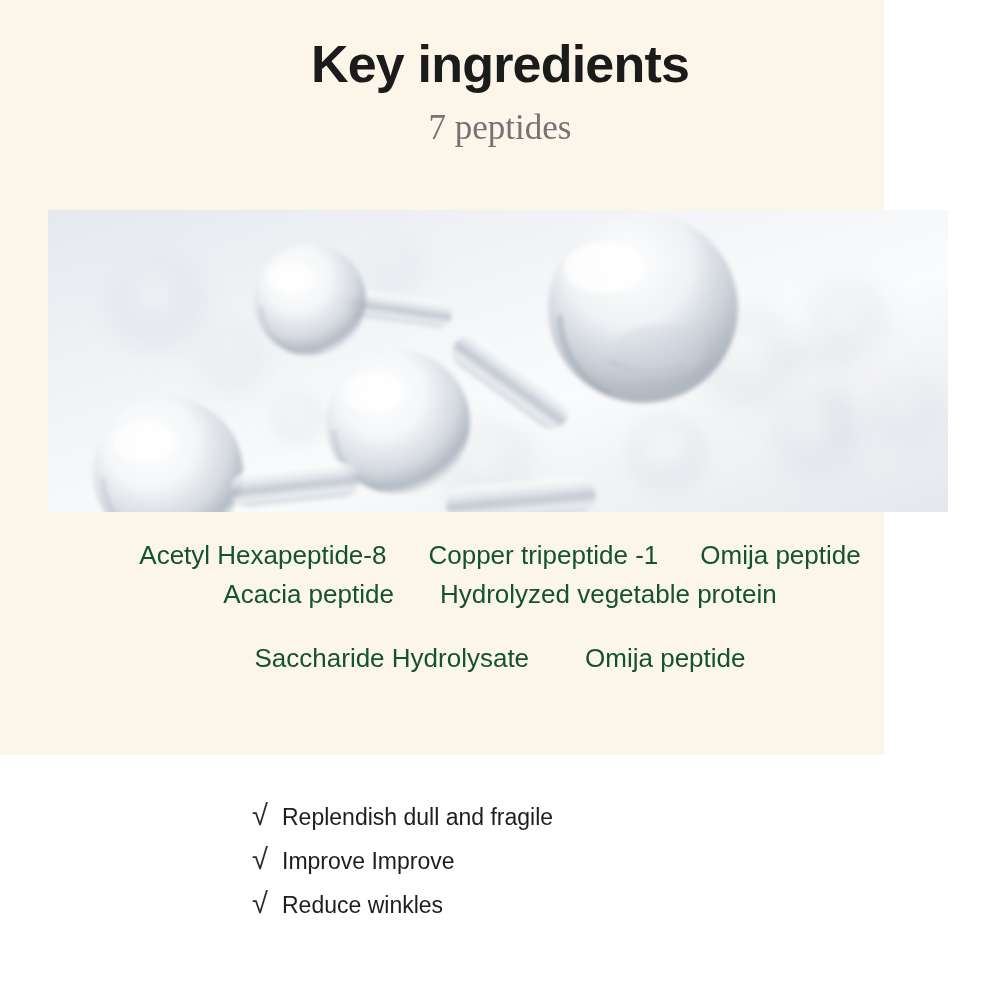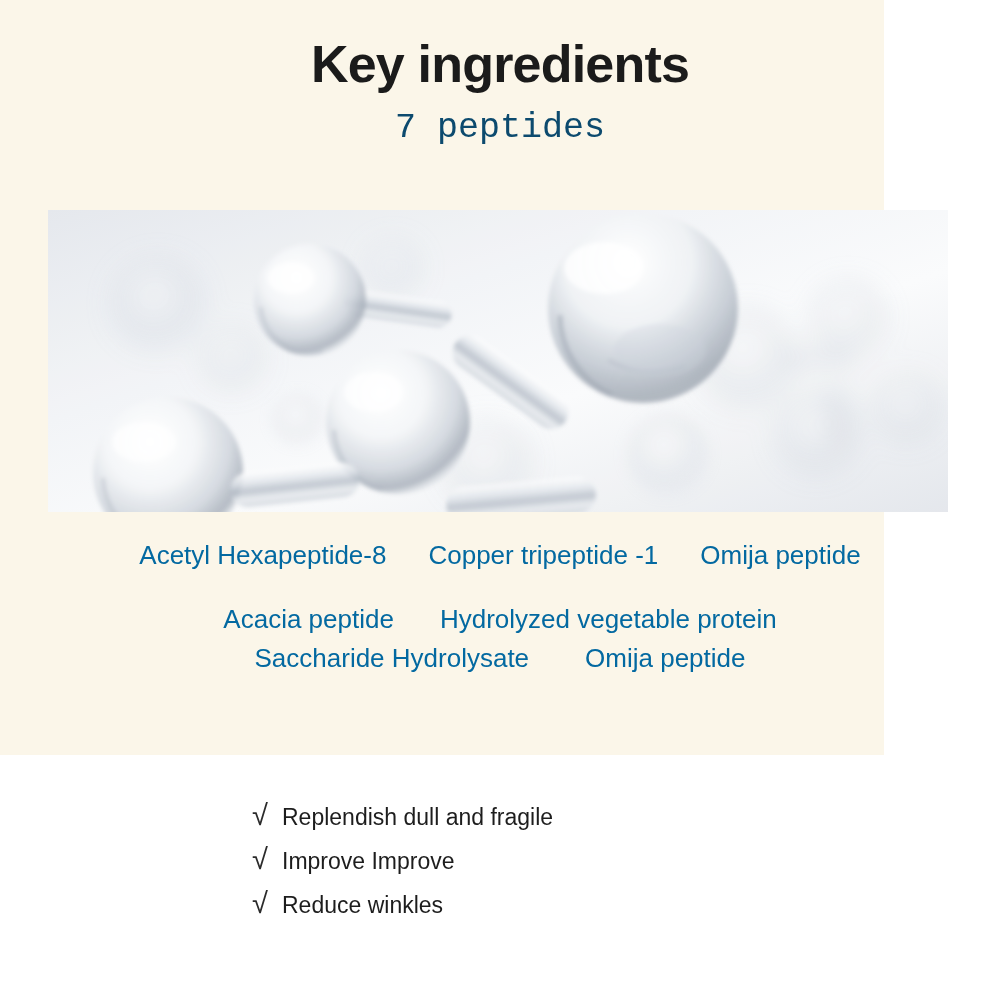--- a/index.html
+++ b/index.html
@@ -44,24 +44,24 @@
     font-family: "Liberation Sans", sans-serif;
     font-size: 52px;
     font-weight: 700;
     letter-spacing: -0.8px;
     color: #1b1b1b;
     line-height: 1.18;
   }
 
   .page-subtitle {
     margin: 13px 0 0 0;
-    font-family: Liberation Mono, monospace;
+    font-family: Liberation Serif, serif;
     font-size: 35px;
     font-weight: 400;
-    color: #0c4a6e;
+    color: #737373;
     line-height: 1.15;
   }
 
   
   .hero-image {
     position: absolute;
     left: 48px;
     top: 210px;
     width: 900px;
     height: 302px;
@@ -84,28 +84,28 @@
   }
 
   .ing-row {
     display: flex;
     justify-content: center;
     align-items: baseline;
     width: 1000px;
   }
 
   .ing-row-1 { margin-top: 0; }
-  .ing-row-2 { margin-top: 25px; }
-  .ing-row-3 { }
+  .ing-row-2 { }
+  .ing-row-3 { margin-top: 25px; }
 
   .ing-item {
     font-family: "Liberation Sans", sans-serif;
     font-size: 26px;
     font-weight: 400;
-    color: #0369a1;
+    color: #14532d;
     white-space: nowrap;
     line-height: 1.5;
   }
 
   .ing-row-1 .ing-item { margin: 0 21px; }
   .ing-row-2 .ing-item { margin: 0 23px; }
   .ing-row-3 .ing-item { margin: 0 28px; }
 
   
   .benefits {

